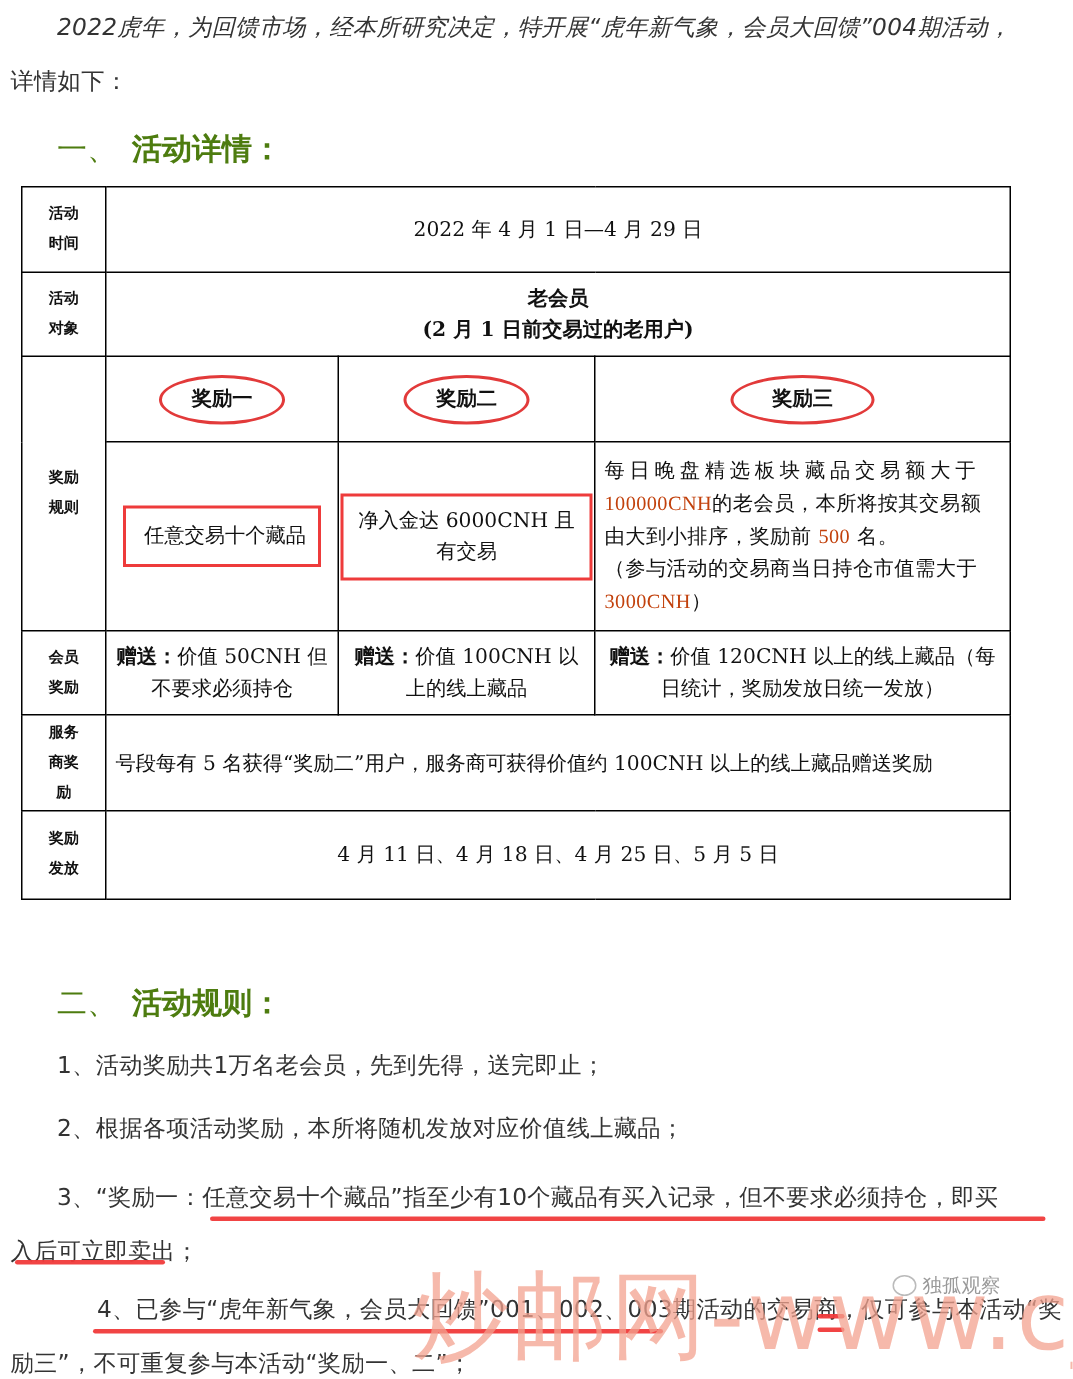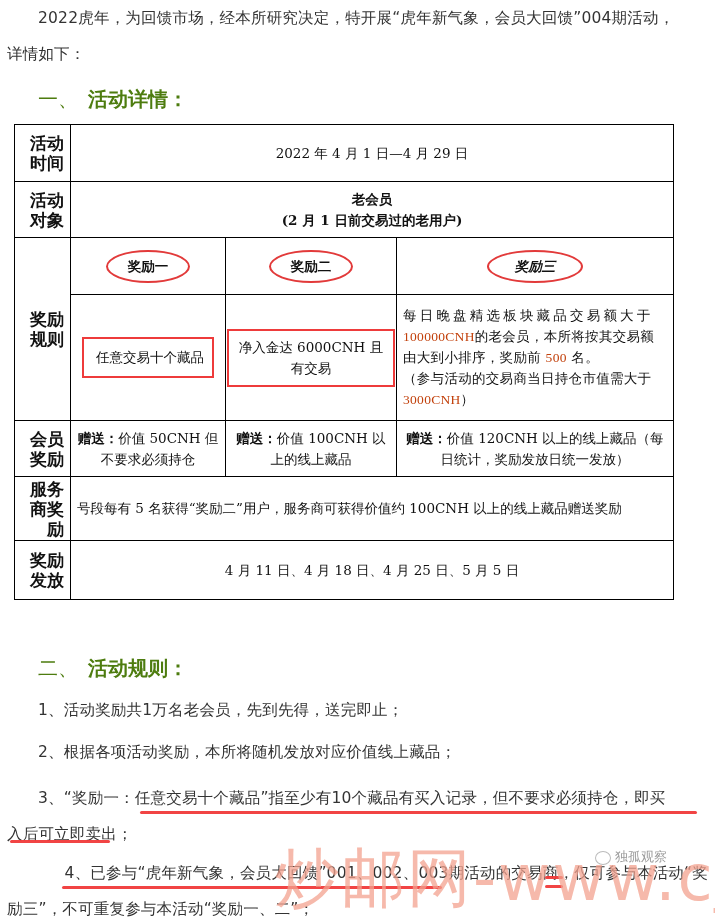--- a/index.html
+++ b/index.html
@@ -6,21 +6,21 @@
   body { width:715px; height:919px; overflow:hidden; position:relative;
          font-family:"DejaVu Sans","Liberation Sans",sans-serif; color:#333333; }
   .para { position:absolute; left:7px; width:700px; font-size:15.5px; line-height:36px; letter-spacing:0.2px; }
   .indent { text-indent:31px; }
   .heading { position:absolute; left:38px; font-size:20px; font-weight:bold; color:#4d7c0f; }
   .heading .num { font-weight:normal; margin-right:10px; }
 
   table.act { position:absolute; left:14px; top:124px; width:660px; border-collapse:collapse;
               font-family:"DejaVu Serif","Liberation Serif",serif; font-size:13.5px; color:#111; }
   table.act td { border:1.5px solid #000; padding:0 6px; vertical-align:middle; }
-  td.lab { width:43px; text-align:right; font-weight:bold; font-family:"DejaVu Sans",sans-serif; font-size:17px; line-height:20px; padding:0; }
+  td.lab { width:43px; text-align:center; font-weight:bold; font-family:"DejaVu Sans",sans-serif; font-size:10px; line-height:20px; padding:0; }
   td.center { text-align:center; line-height:21px; }
   td.c1 { width:142px; }
   td.c2 { width:158px; }
   .bold { font-weight:bold; }
   .ellipse { display:inline-block; border:2px solid #e23a3a; border-radius:50%; padding:4px 20px; font-weight:bold;
              font-family:"DejaVu Sans",sans-serif; }
   .redbox { display:inline-block; border:2.5px solid #ee3b3b; padding:8px 8px; line-height:21px; }
   .navy { color:#c2410c; font-family:"Liberation Serif",serif; }
   .r3 { text-align:left; line-height:21px; letter-spacing:0.3px; padding:4px 6px; }
 
@@ -28,21 +28,21 @@
 
   .wm { position:absolute; left:275px; top:838px; color:#f3a28f; opacity:0.75; font-size:64px; line-height:80px;
         font-family:"DejaVu Sans",sans-serif; white-space:nowrap; letter-spacing:2px; }
   .wm-logo { position:absolute; left:595px; top:848px; font-size:13px; color:#9a9a9a;
              font-family:"DejaVu Sans",sans-serif; }
   .wm-logo .ic { display:inline-block; width:14px; height:12px; border:1px solid #bbb; border-radius:50%; margin-right:4px; vertical-align:middle; }
 </style>
 </head>
 <body>
 
-<div class="para indent" style="top:0px;">2022虎年，为回馈市场，经本所研究决定，特开展“虎年新气象，会员大回馈”004期活动，</div>
+<div class="para indent" style="top:0px;font-style:italic;">2022虎年，为回馈市场，经本所研究决定，特开展“虎年新气象，会员大回馈”004期活动，</div>
 <div class="para" style="top:36px;">详情如下：</div>
 
 <div class="heading" style="top:86px;">
   <span class="num">一、</span><span>活动详情：</span>
 </div>
 
 <table class="act">
   <tbody>
       <tr style="height:57px;">
     <td class="lab">
@@ -66,21 +66,21 @@
       <div>奖励</div>
       <div>规则</div>
     </td>
     <td class="center c1">
       <span class="ellipse">奖励一</span>
     </td>
     <td class="center c2">
       <span class="ellipse">奖励二</span>
     </td>
     <td class="center">
-      <span class="ellipse" style="padding:4px 26px;font-style:italic;">奖励三</span>
+      <span class="ellipse" style="padding:4px 26px;">奖励三</span>
     </td>
   </tr>
   <tr style="height:126px;">
     <td class="center" style="padding:0 4px;">
       <span class="redbox" style="padding:8px 8px 8px 12px;">任意交易十个藏品</span>
     </td>
     <td class="center" style="padding:12px 1px;">
       <span class="redbox" style="padding:6px 4px;">净入金达 6000CNH 且有交易</span>
     </td>
     <td class="r3">

